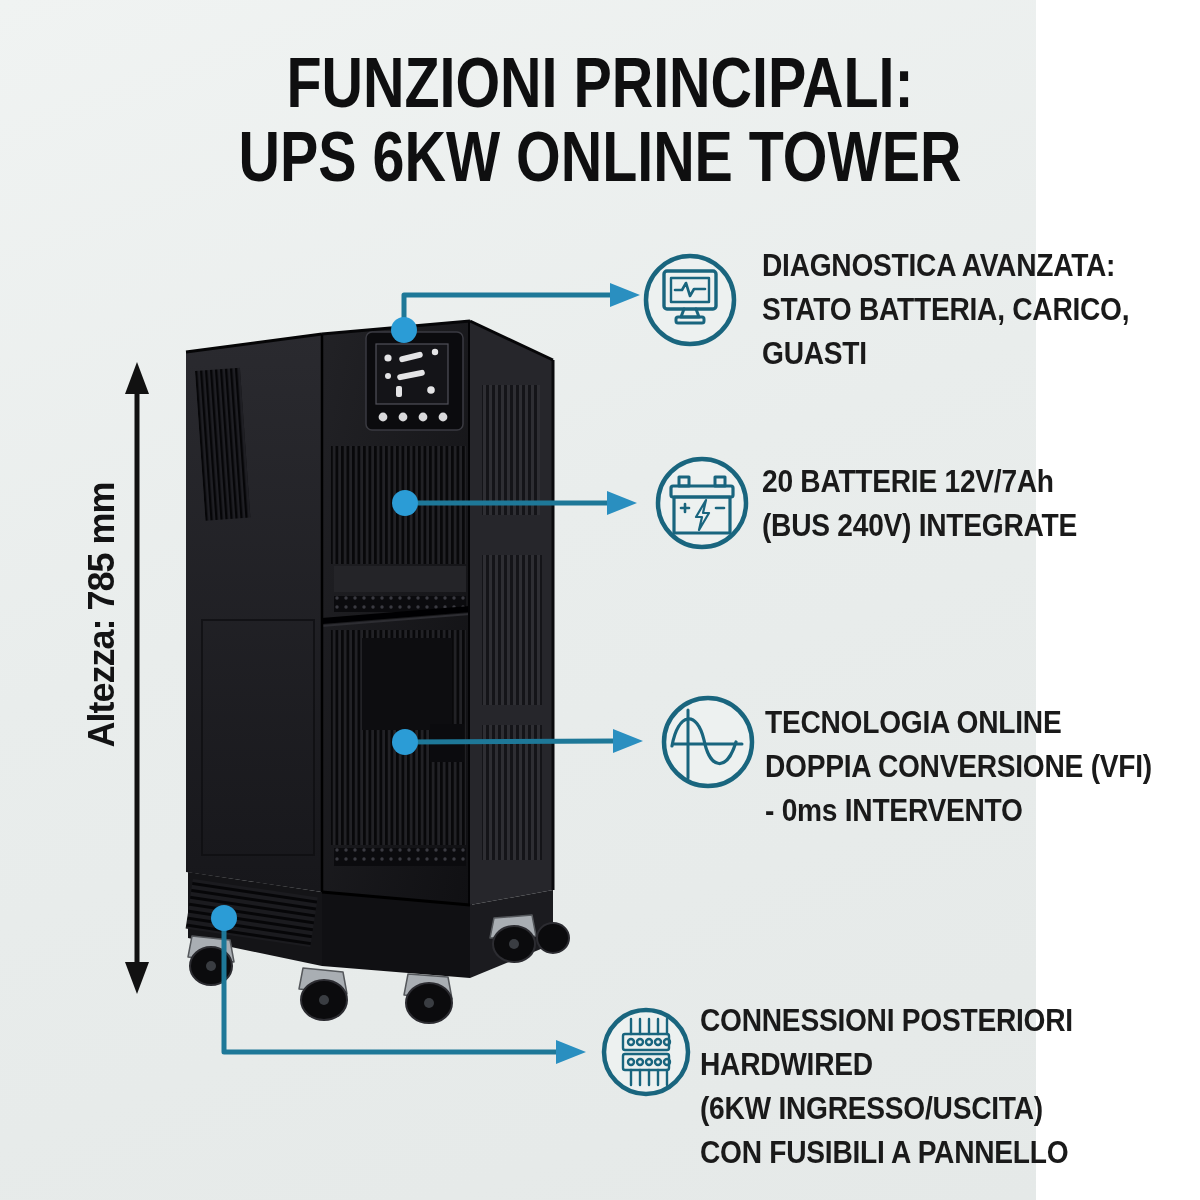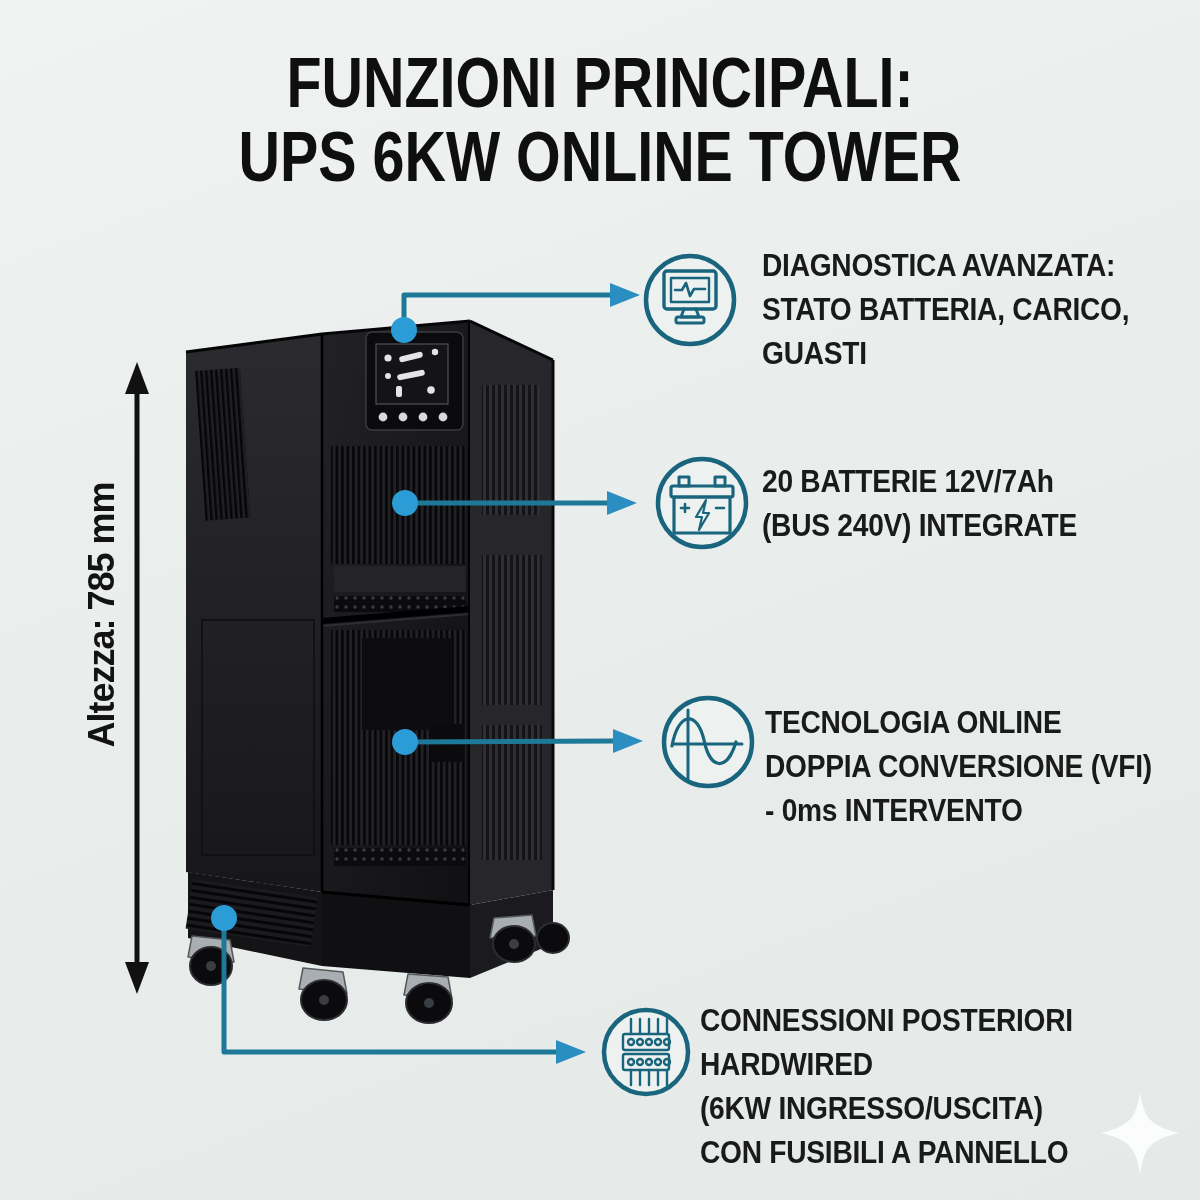--- a/index.html
+++ b/index.html
@@ -1,18 +1,18 @@
 <!DOCTYPE html>
 <html><head>
 <meta charset="utf-8">
 <style>
   html,body{margin:0;padding:0;}
   body{width:1200px;height:1200px;overflow:hidden;
        font-family:"Liberation Sans", sans-serif;}
-  .canvas{position:relative;width:1200px;height:1200px;
+  .canvas{position:relative;width:1036px;height:1200px;
           background:linear-gradient(160deg,#f0f3f2 0%,#e9edec 45%,#e5e9e8 100%);}
   svg.layer{position:absolute;left:0;top:0;width:1200px;height:1200px;}
 
   .title{position:absolute;left:0;top:46px;width:1200px;text-align:center;
          font-weight:bold;font-size:70px;line-height:74px;color:#0f0f10;
          transform:scaleX(0.82);transform-origin:center top;letter-spacing:0px;}
   .title span{display:block;}
 
   .alt-label{position:absolute;left:-108px;top:593px;width:420px;height:44px;
              text-align:center;font-weight:bold;font-size:36px;line-height:44px;

